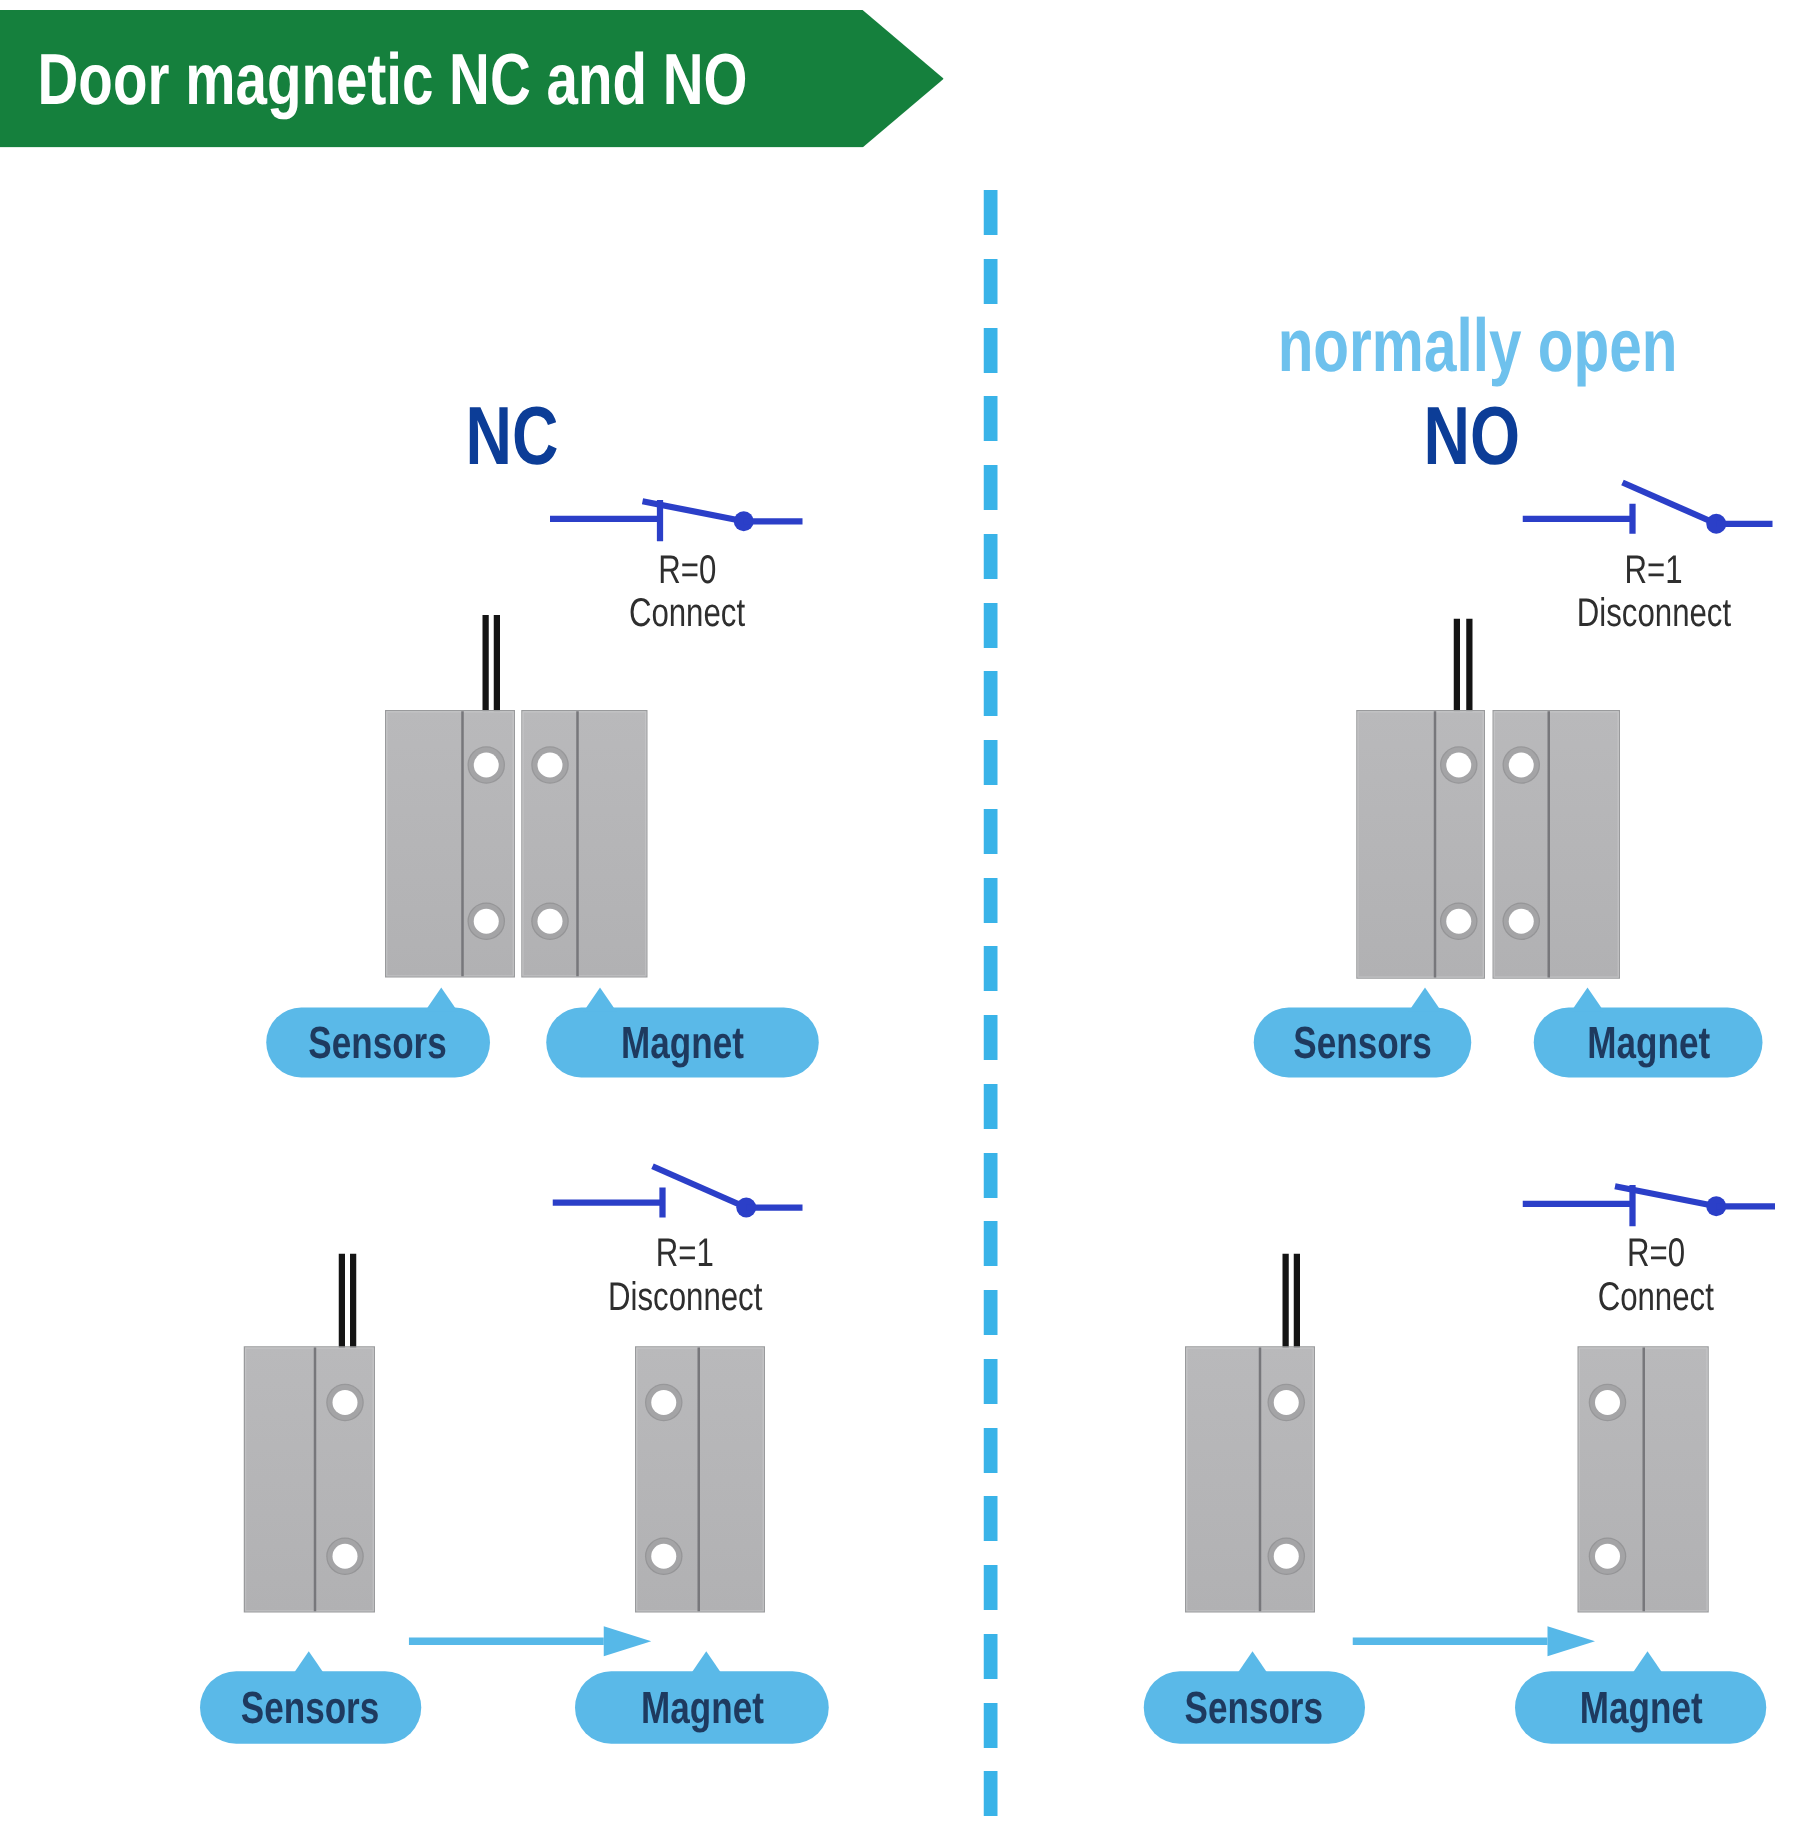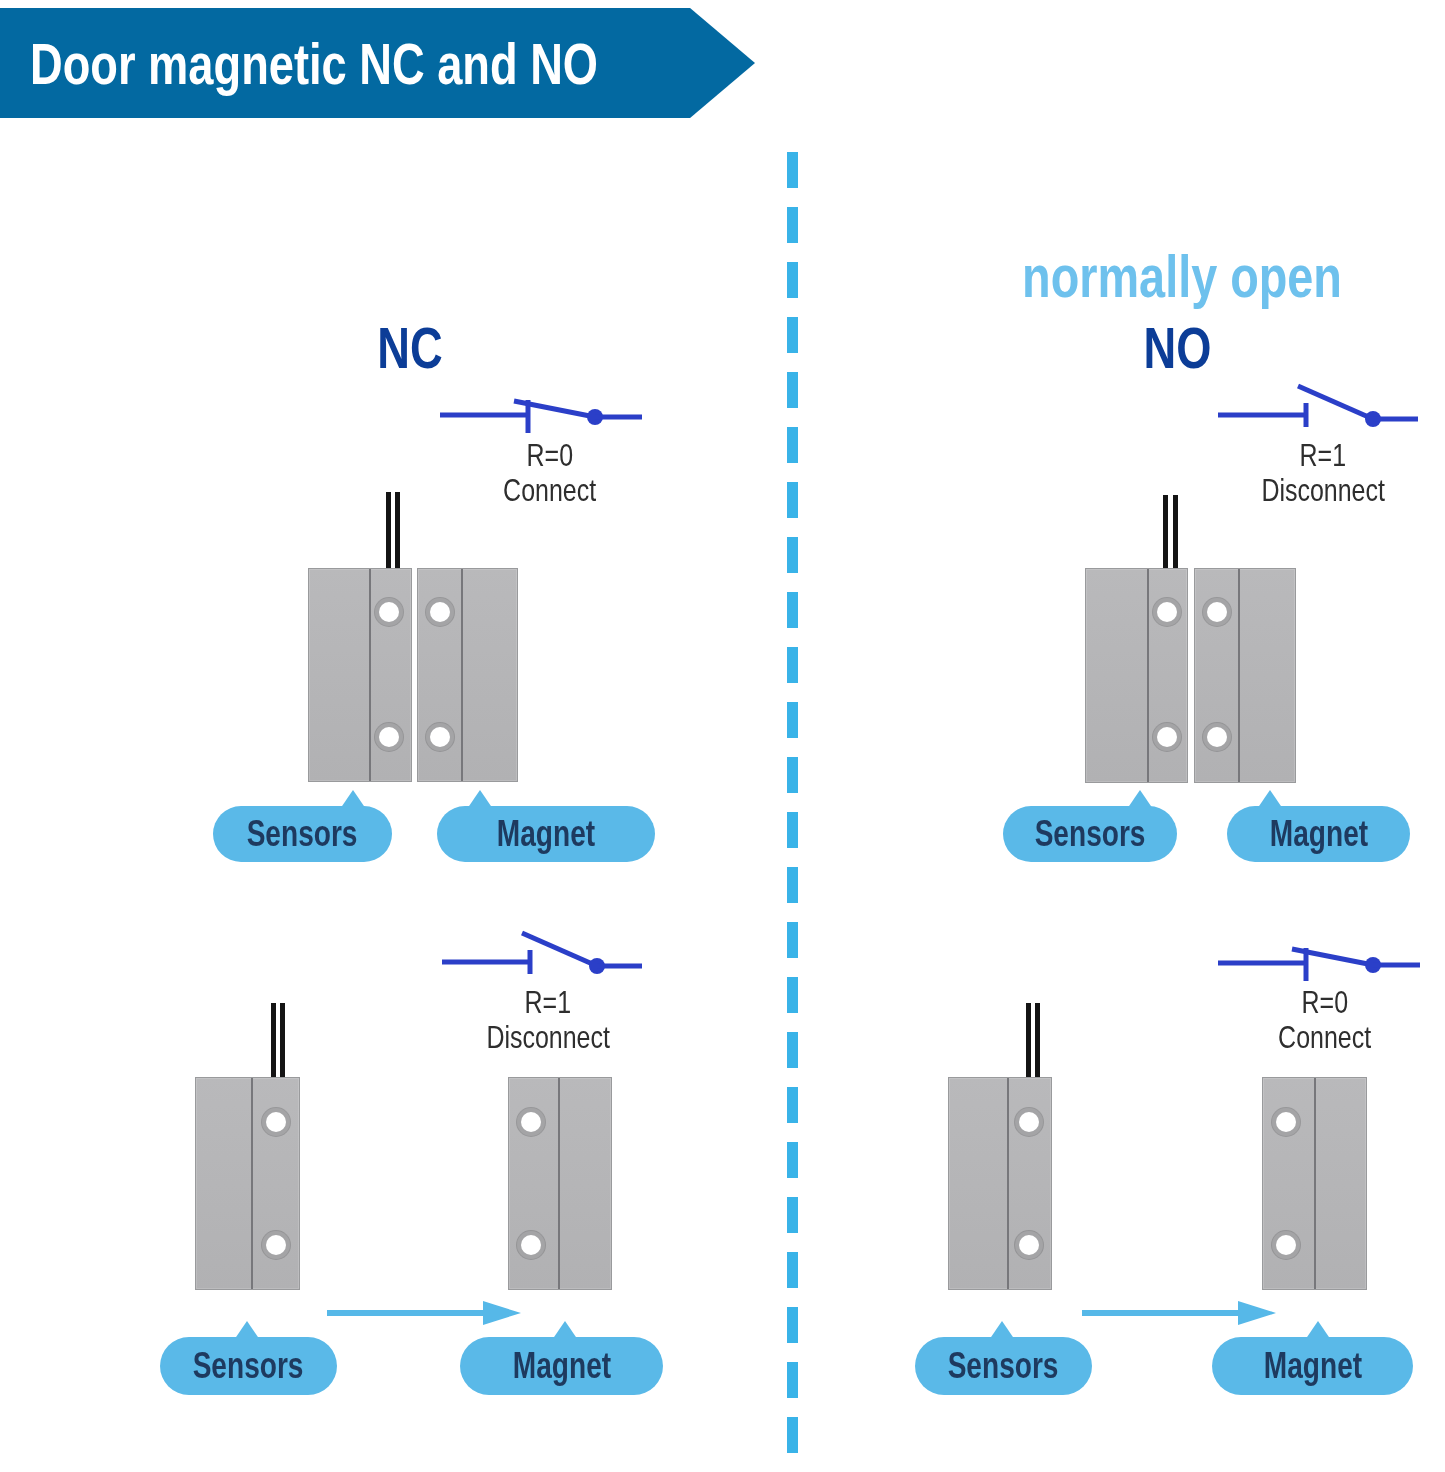--- a/index.html
+++ b/index.html
@@ -6,35 +6,35 @@
   .canvas{
     position:relative;width:1445px;height:1472px;background:#ffffff;
     font-family:"Liberation Sans",sans-serif;overflow:hidden;
   }
   .abs{position:absolute;}
   .cond{display:inline-block;transform:scaleX(0.78);transform-origin:center;white-space:nowrap;}
   .cond-left{transform-origin:left center;}
 
   
   .banner{
-    left:0;top:8px;width:755px;height:110px;background:#0369a1;
+    left:0;top:8px;width:755px;height:110px;background:#15803d;
     clip-path:polygon(0 0,91.4% 0,100% 50%,91.4% 100%,0 100%);
     display:flex;align-items:center;color:#ffffff;
     font-size:58px;font-weight:bold;padding-left:30px;box-sizing:border-box;
   }
 
   
   .dash-line{
     left:787px;top:152px;width:11px;height:1320px;
     background:repeating-linear-gradient(to bottom,#39b3e8 0 36px,transparent 36px 55px);
   }
 
   
   .heading-light{width:400px;text-align:center;color:#6ec1ed;font-size:60px;font-weight:bold;line-height:62px;}
-  .heading-dark{width:400px;text-align:center;color:#0c3d97;font-size:58px;font-weight:bold;line-height:60px;}
+  .heading-dark{width:400px;text-align:center;color:#0c3d97;font-size:66px;font-weight:bold;line-height:60px;}
 
   
   .caption{width:200px;text-align:center;color:#2e2e2e;font-size:32px;line-height:35px;font-weight:500;}
 
   
   .block{
     background:linear-gradient(180deg,#b9b9bb,#b1b1b3);
     border:1px solid #999a9c;box-sizing:border-box;
     box-shadow:inset 0 0 0 1px rgba(255,255,255,0.15);
   }

